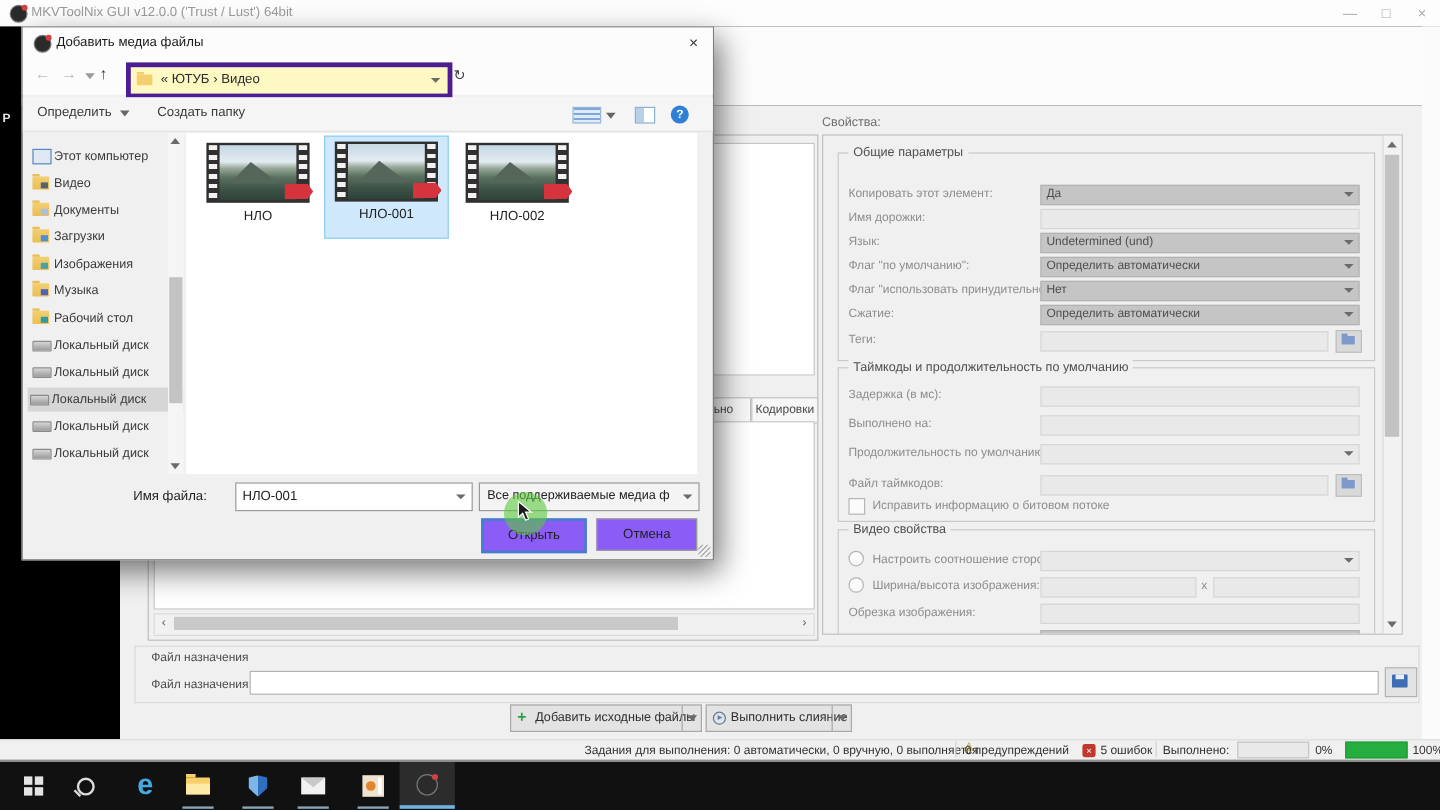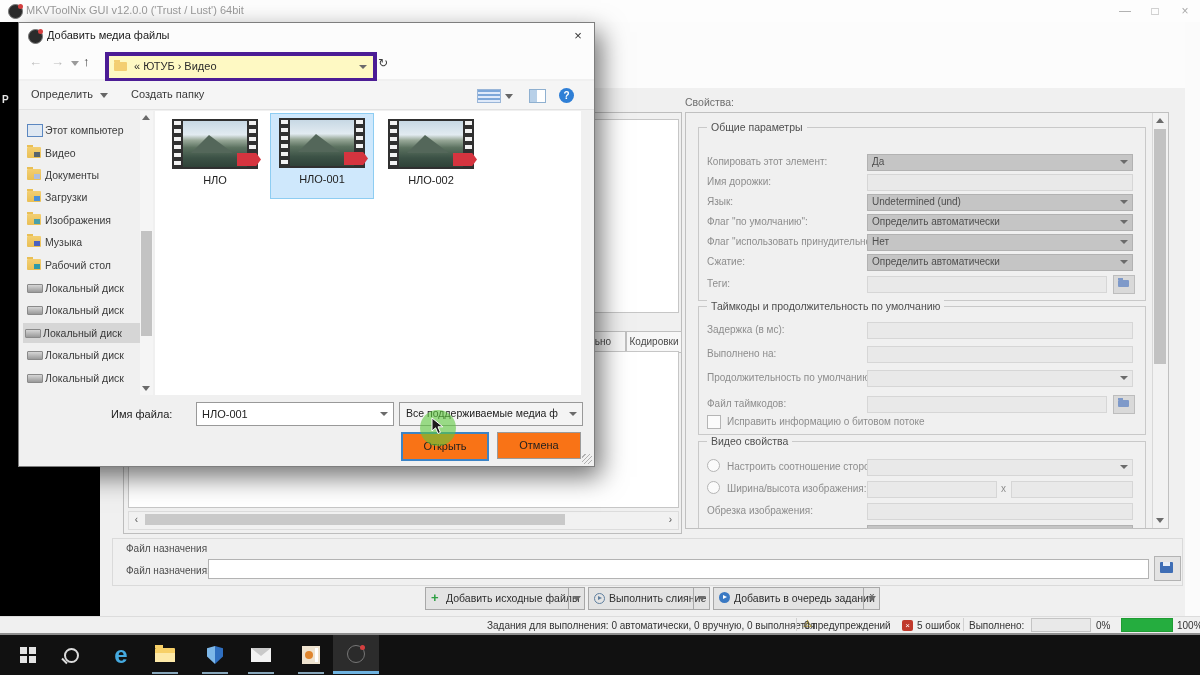--- a/index.html
+++ b/index.html
@@ -113,21 +113,21 @@
   .thumb::before{left:2px;} .thumb::after{right:2px;}
   .thumb-img{position:absolute;left:11px;right:11px;top:2px;bottom:2px;background:linear-gradient(180deg,#c7d8e4 0%,#e2ebf1 30%,#98a898 42%,#5c7260 58%,#3c5246 80%,#2f4238 100%);overflow:hidden;}
   .thumb-img::before{content:"";position:absolute;left:8px;top:14px;border-left:18px solid transparent;border-right:24px solid transparent;border-bottom:18px solid #54675a;}
   .km-badge{position:absolute;right:-3px;bottom:3px;width:24px;height:13px;background:#d5343f;clip-path:polygon(0 0,80% 0,100% 50%,80% 100%,0 100%);z-index:2;}
   .file-label{margin-top:5px;text-align:center;font-size:11px;color:#222;}
   .fname-label{position:absolute;left:92px;top:385px;font-size:11px;color:#222;}
   .fname-combo{position:absolute;left:177px;top:379px;width:196px;height:22px;background:#fff;border:1px solid #999;}
   .fname-combo input{position:absolute;left:3px;top:2px;width:170px;height:16px;border:none;outline:none;font-size:11px;font-family:inherit;color:#222;background:transparent;}
   .ftype-combo{position:absolute;left:380px;top:379px;width:182px;height:22px;background:#f4f4f4;border:1px solid #999;}
   .ftype-txt{position:absolute;left:6px;top:4px;right:16px;font-size:10.5px;color:#222;white-space:nowrap;overflow:hidden;}
-  .dlg-btn{position:absolute;top:409px;height:25px;background:#f97316;text-align:center;line-height:25px;font-size:11px;color:#1f1f1f;}
+  .dlg-btn{position:absolute;top:409px;height:25px;background:#8b5cf6;text-align:center;line-height:25px;font-size:11px;color:#1f1f1f;}
   .btn-open{left:382px;width:84px;border:2px solid #3c84c6;}
   .btn-cancel{left:478px;width:82px;border:1px solid #9a9a9a;}
   .grip{position:absolute;right:2px;bottom:2px;width:10px;height:10px;background:repeating-linear-gradient(135deg,transparent 0 2px,#b0b0b0 2px 3px);}
   
   .cursor-hl{position:absolute;left:420px;top:410px;width:36px;height:36px;border-radius:50%;background:rgba(92,200,60,.6);z-index:30;}
   
   .taskbar{position:absolute;left:0;top:635px;width:1200px;height:40px;background:#111;z-index:40;}
   .tb-icon{position:absolute;top:0;height:40px;display:flex;align-items:center;justify-content:center;}
   .win-logo{width:16px;height:16px;background:
       linear-gradient(#e4e4e4,#e4e4e4) 0 0/7px 7px no-repeat,
@@ -294,27 +294,20 @@
         <span class="tri-down"></span>
       </span>
   </div>
   <div class="split-btn" style="left:588px;width:120px;">
     <span class="merge-glyph"></span>
     <span class="sb-label">Выполнить слияние</span>
     <span class="sb-arrow">
         <span class="tri-down"></span>
       </span>
   </div>
-  <div class="split-btn" style="left:713px;width:165px;">
-    <span class="queue-glyph"></span>
-    <span class="sb-label">Добавить в очередь заданий</span>
-    <span class="sb-arrow">
-        <span class="tri-down"></span>
-      </span>
-  </div>
 
   <span class="sbtext" style="left:487px;">Задания для выполнения: 0 автоматически, 0 вручную, 0 выполняется</span>
   <span class="sbsep" style="left:796px;"></span>
   <span class="warn-glyph">⚠</span>
   <span class="sbtext" style="left:804px;">0 предупреждений</span>
   <span class="err-glyph">×</span>
   <span class="sbtext" style="left:917px;">5 ошибок</span>
   <span class="sbsep" style="left:963px;"></span>
   <span class="sbtext" style="left:969px;">Выполнено:</span>
   <span class="pbar-empty"></span>

